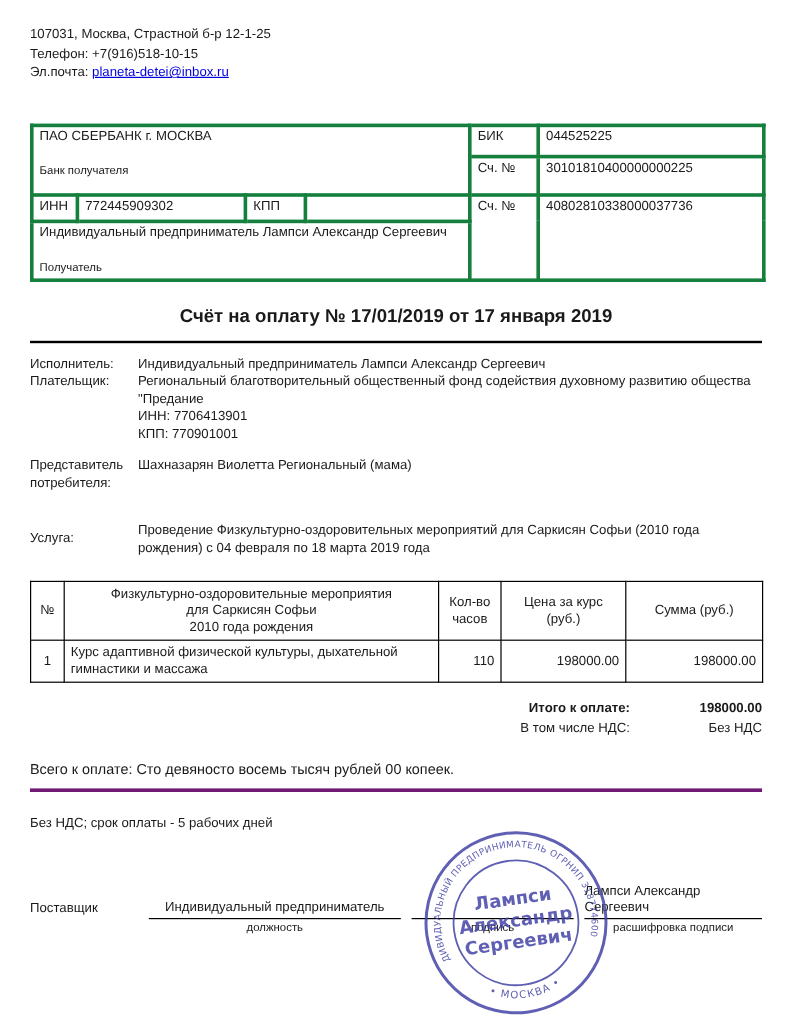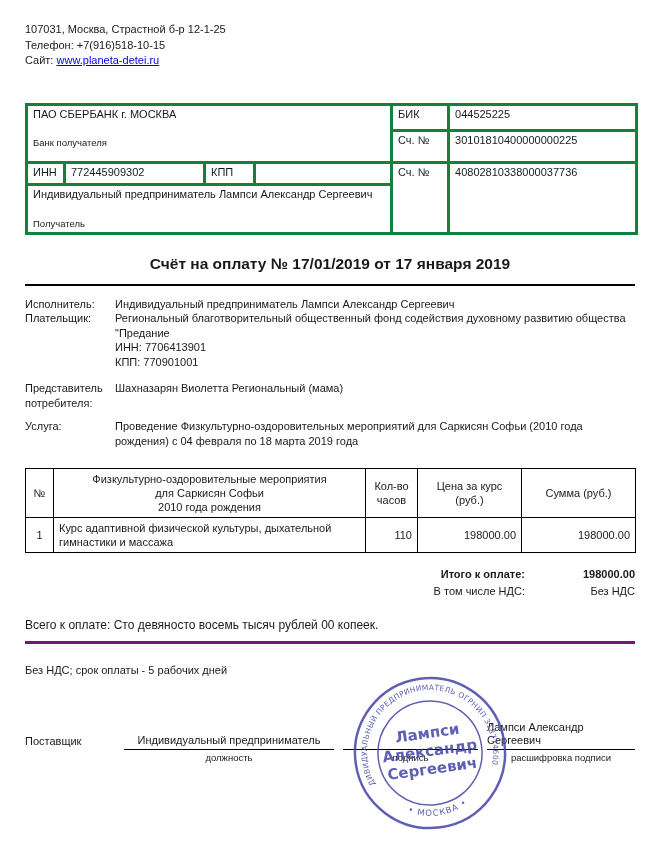--- a/index.html
+++ b/index.html
@@ -26,21 +26,21 @@
   .recip-cap { margin-top: 16px; }
 
   .doc-title { margin-top: 20px; text-align: center; font-size: 15.5px; font-weight: bold; }
   .title-rule { border-bottom: 2px solid #000; margin-top: 11px; }
 
   .details { margin-top: 11px; font-size: 11px; line-height: 14.5px; }
   .drow { display: flex; }
   .dlabel { width: 90px; flex: 0 0 90px; }
   .dvalue { flex: 1; }
   .gap12 { margin-top: 12px; }
-  .gap13 { margin-top: 9px; }
+  .gap13 { margin-top: 25px; align-items: center; }
 
   table.items-table {
     width: 610px; margin-top: 20px; border-collapse: collapse;
     font-size: 11px; line-height: 14px; table-layout: fixed;
   }
   table.items-table td { border: 1px solid #000; padding: 3px 5px; }
   table.items-table tr.head td { text-align: center; vertical-align: middle; height: 46px; }
   table.items-table tr.row td { height: 32px; vertical-align: middle; }
   td.c { text-align: center; }
   td.l { text-align: left; }
@@ -71,22 +71,22 @@
 </head>
 <body>
 
 <div class="page">
 
 
   <div class="contacts">
     <div>107031, Москва, Страстной б-р 12-1-25</div>
     <div>Телефон: +7(916)518-10-15</div>
     <div>
-      <span>Сайт:</span>
-      <a class="link">www.planeta-detei.ru</a>
+      <span>Эл.почта:</span>
+      <a class="link">planeta-detei@inbox.ru</a>
     </div>
   </div>
 
   <table class="bank-table">
     <colgroup>
       <col style="width:38px">
         <col style="width:140px">
         <col style="width:50px">
         <col style="width:137px">
         <col style="width:57px">

